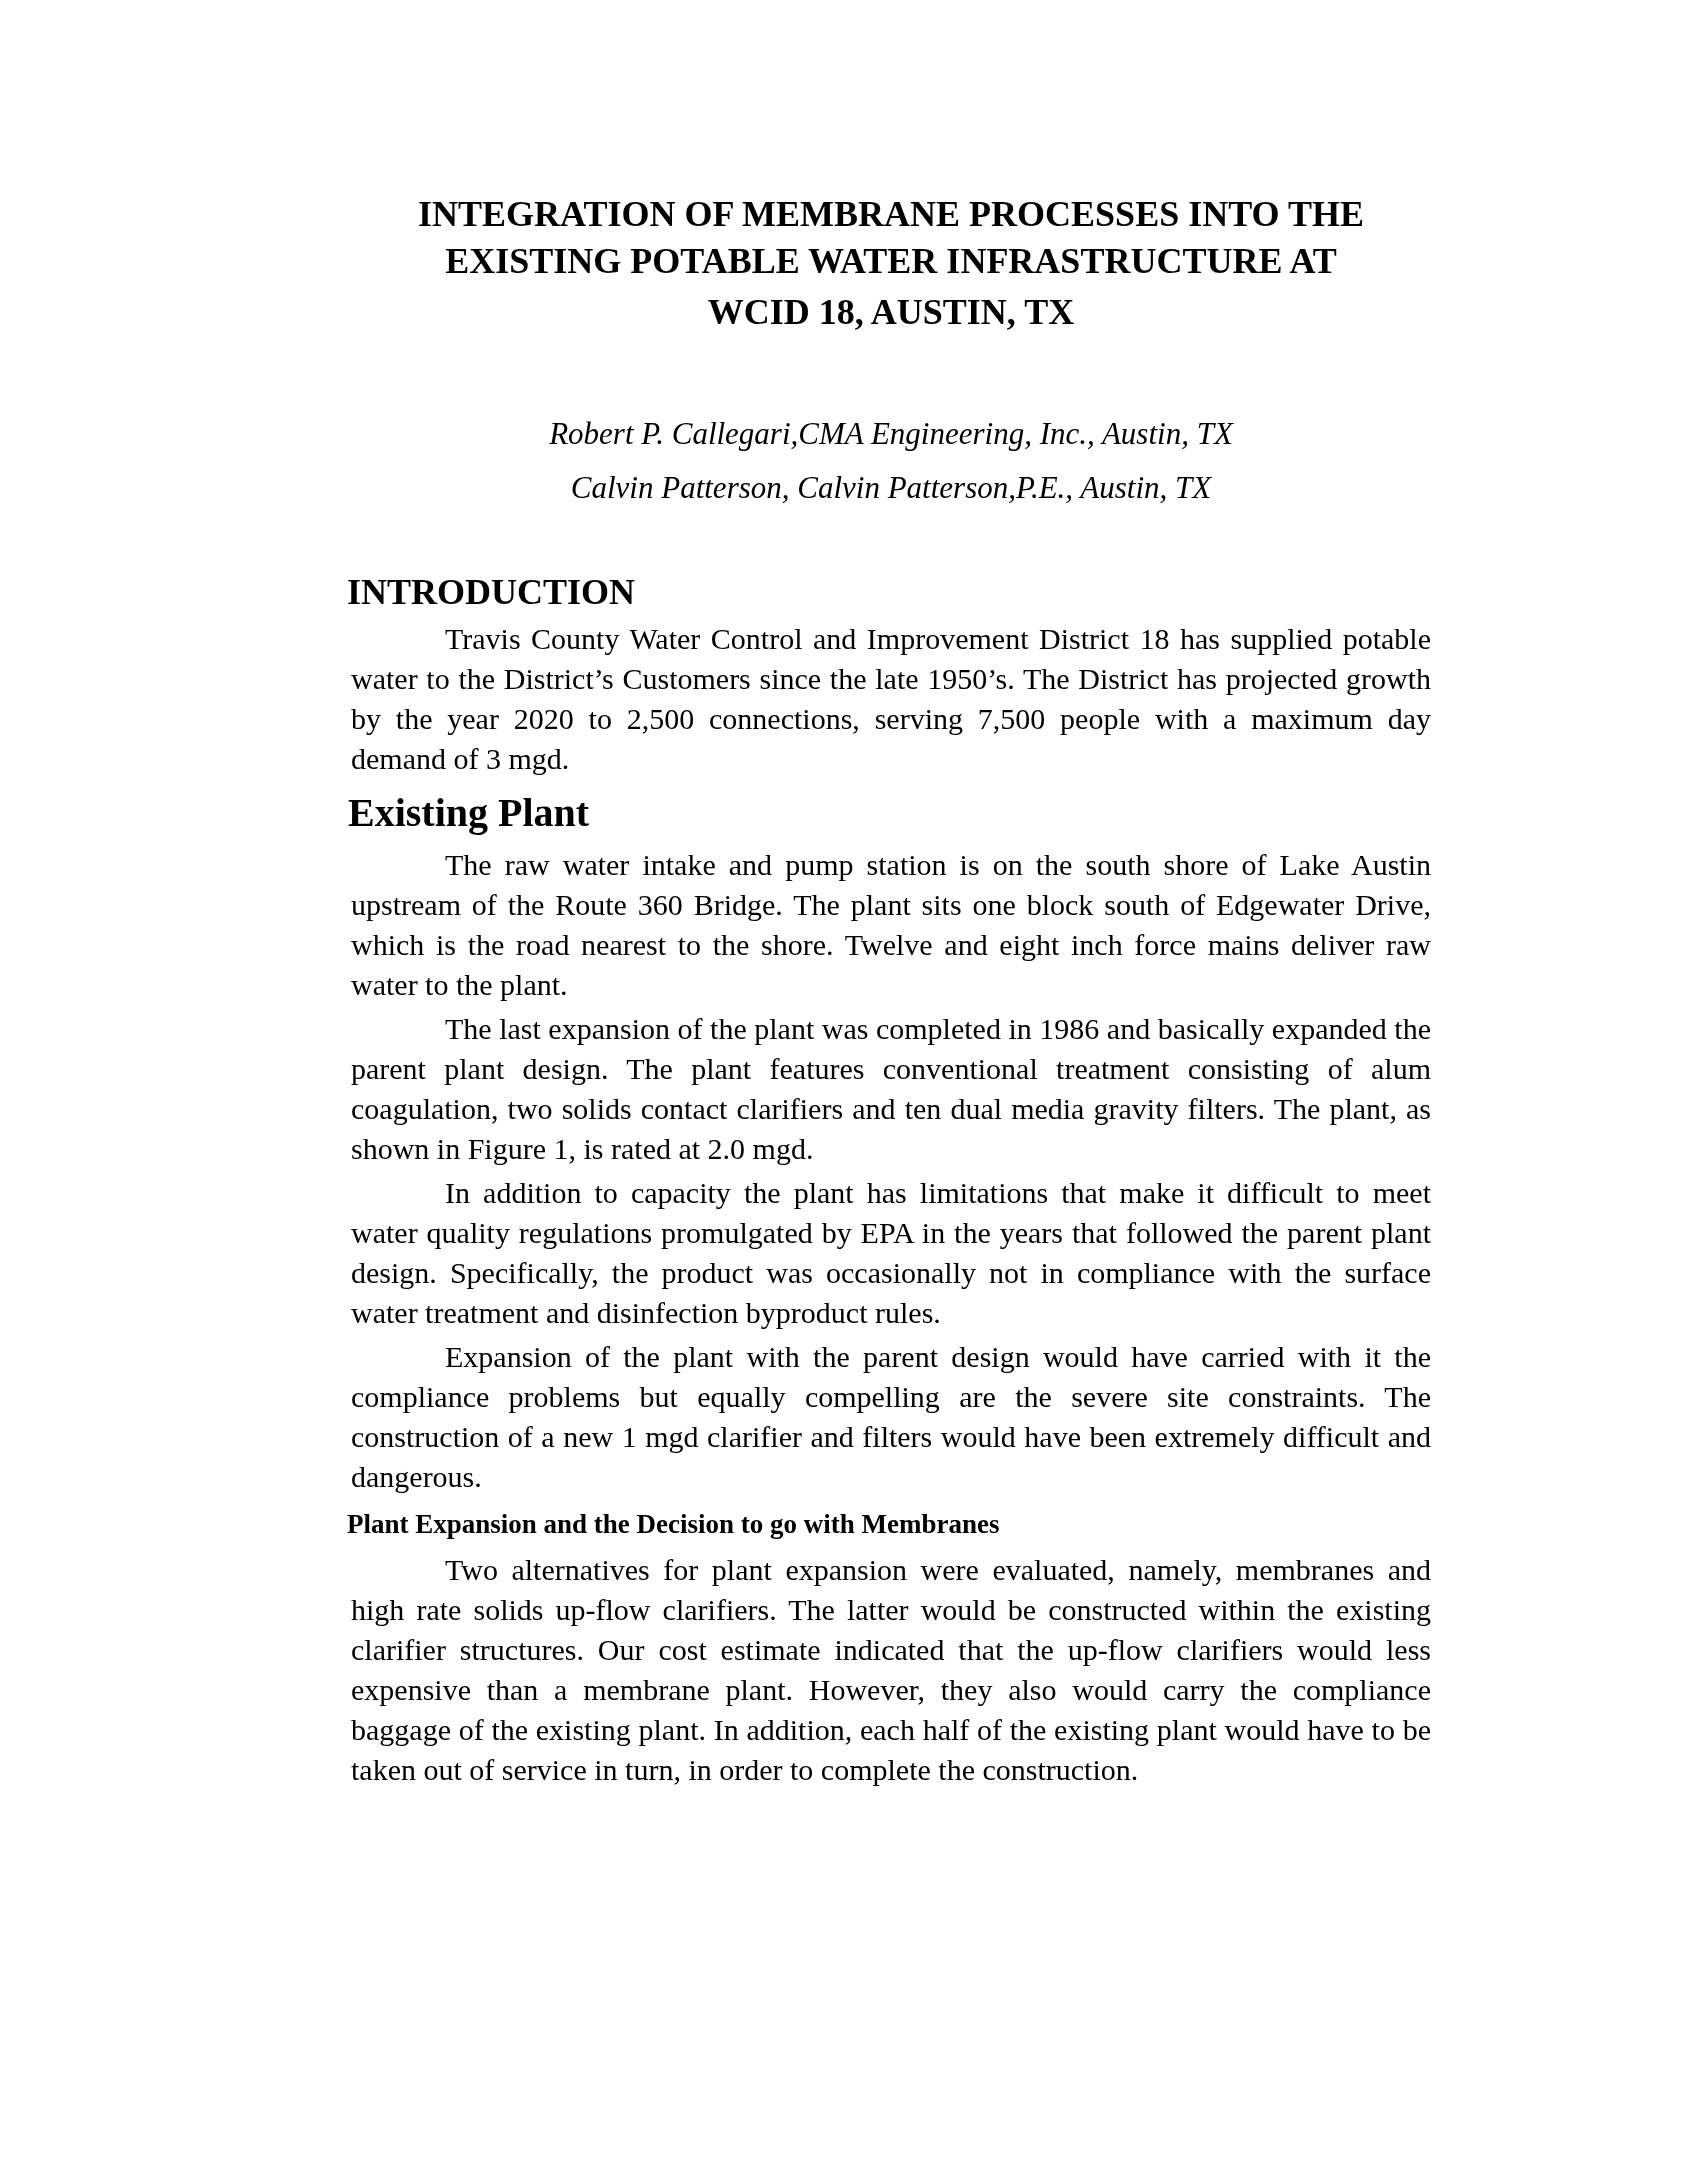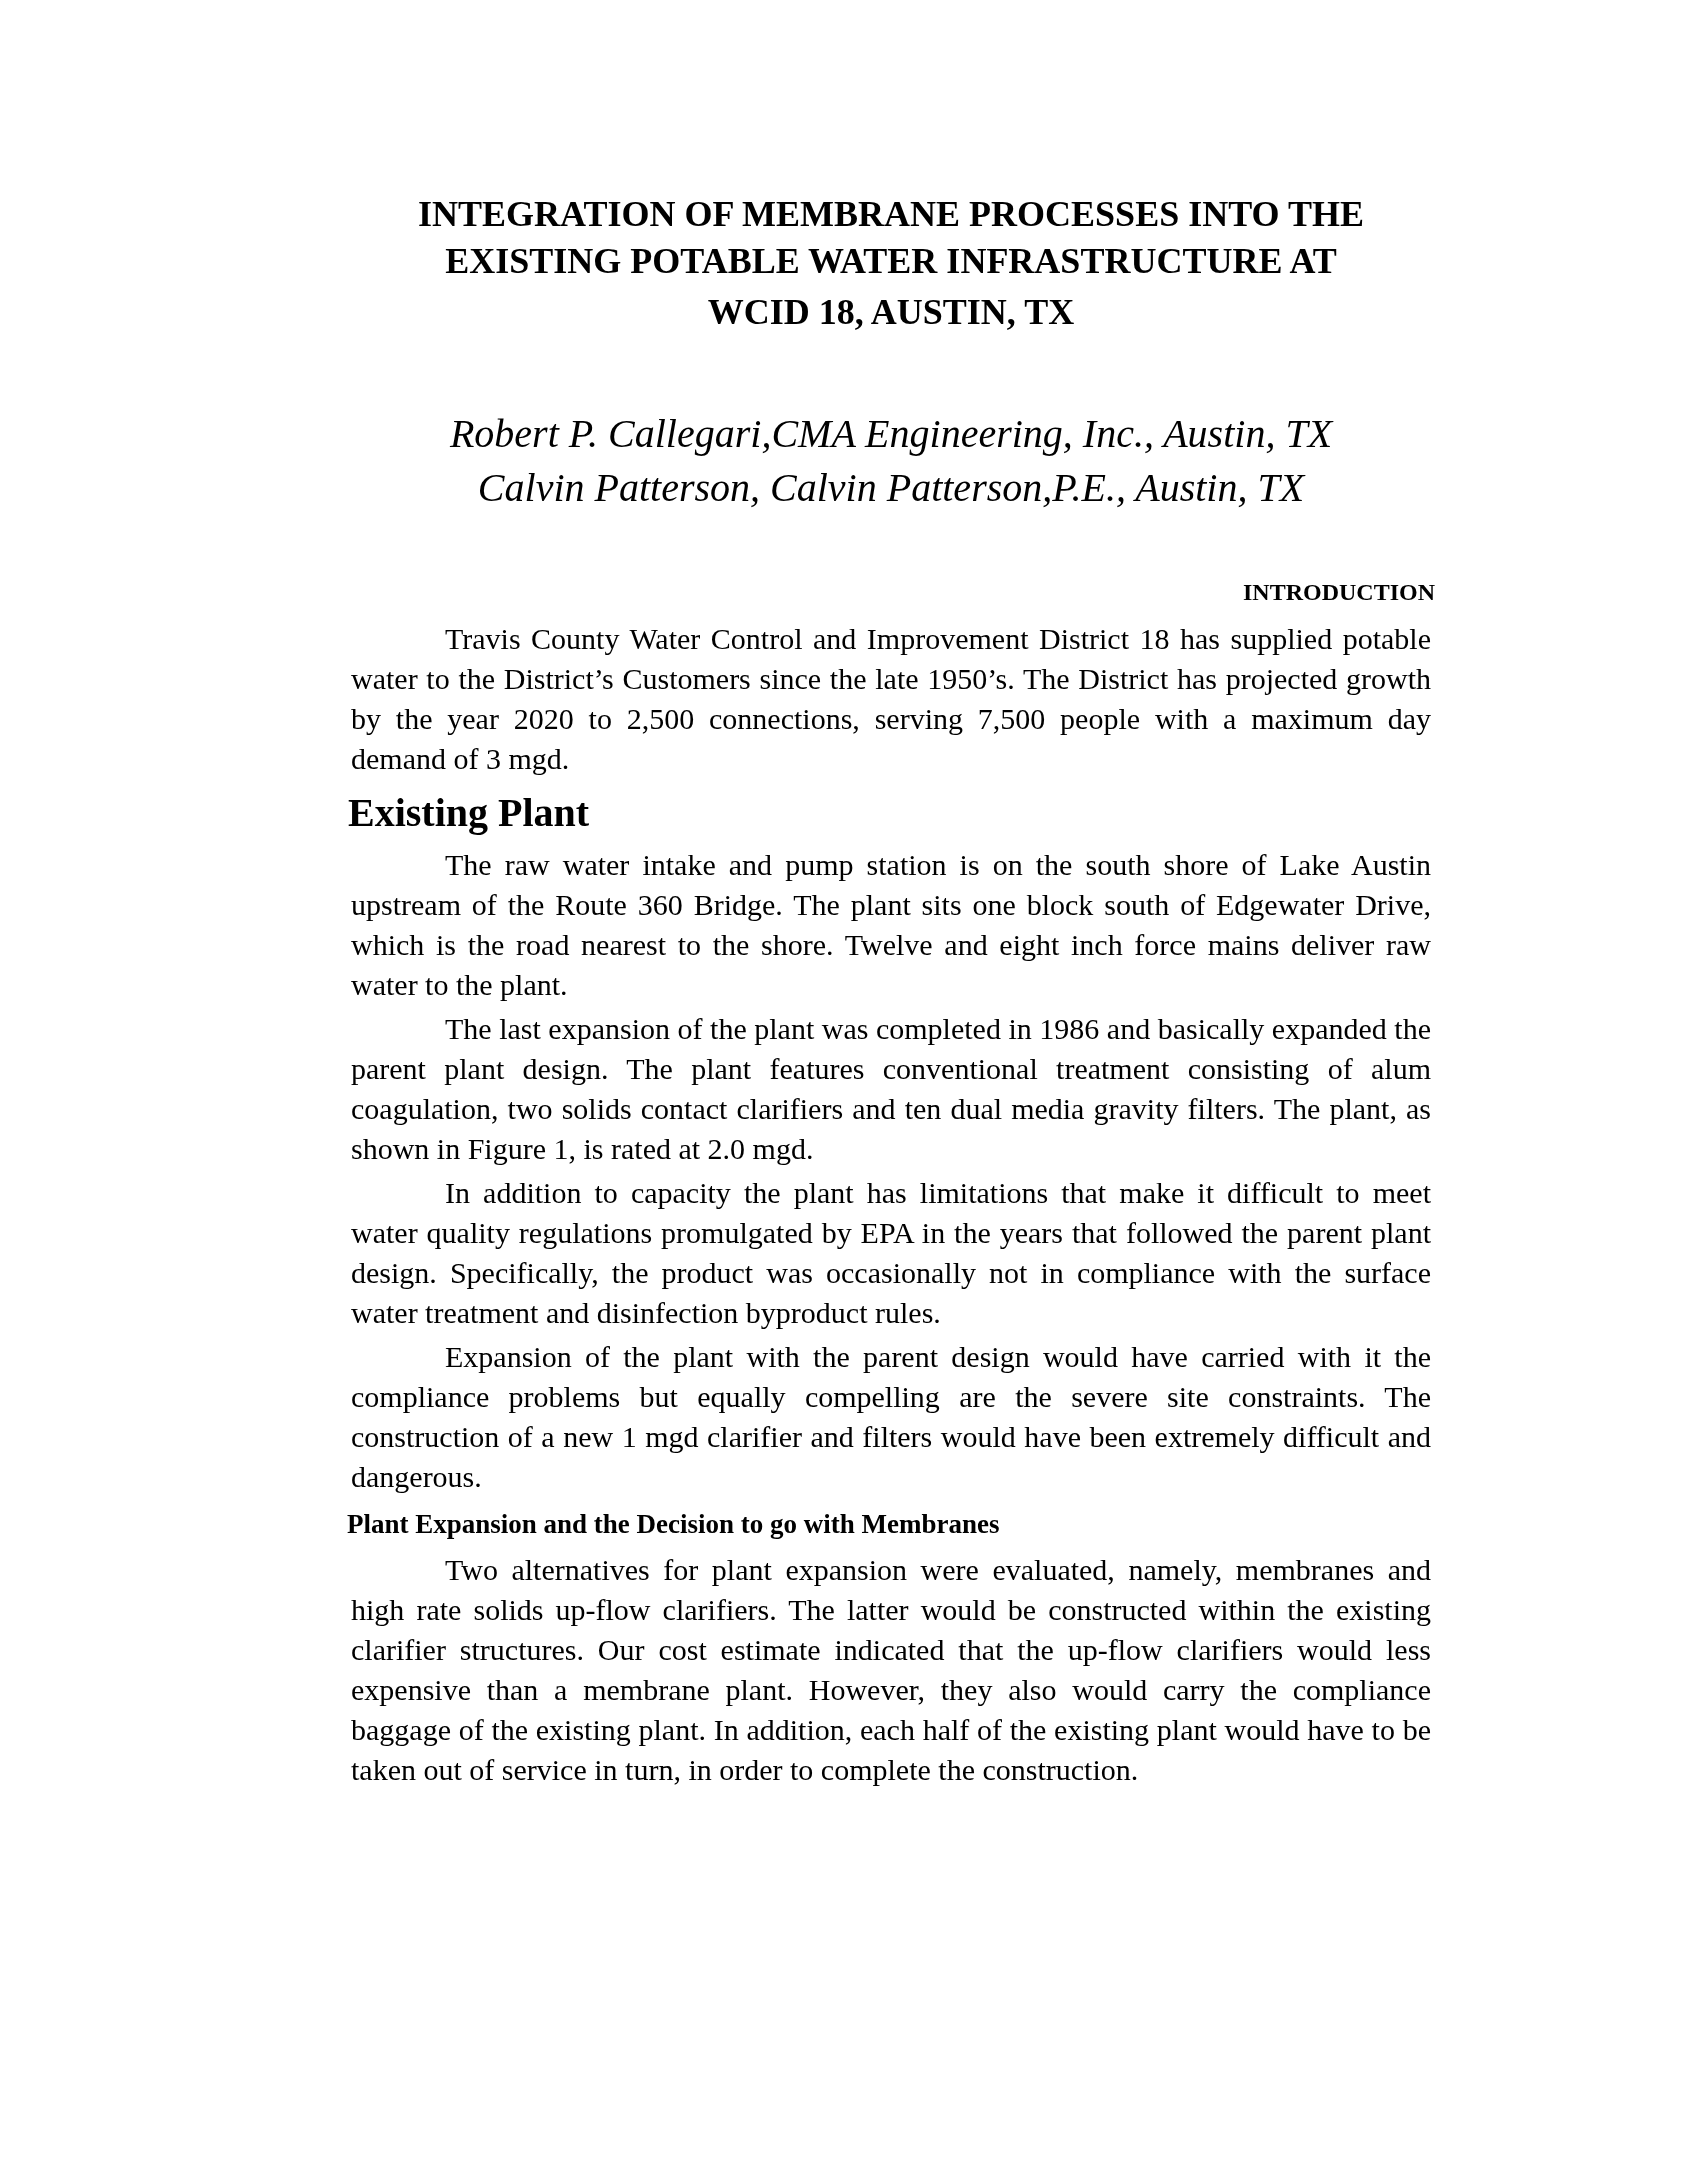--- a/index.html
+++ b/index.html
@@ -27,29 +27,29 @@
   }
   .title-line-3 {
     margin-top: 4px;
   }
   .authors {
     margin-top: 71px;
   }
   .author-line {
     text-align: center;
     font-style: italic;
-    font-size: 40px;
+    font-size: 31px;
     line-height: 54px;
     white-space: nowrap;
   }
   .h-intro {
     margin: 54px 0 0 0;
-    text-align: right;
+    text-align: left;
     font-weight: bold;
-    font-size: 24px;
+    font-size: 36px;
     line-height: 46px;
   }
   p.body-para {
     font-size: 30px;
     line-height: 40px;
     text-align: justify;
     text-indent: 94px;
     margin: 4px;
   }
   .p-intro       { margin-top: 18px; }

